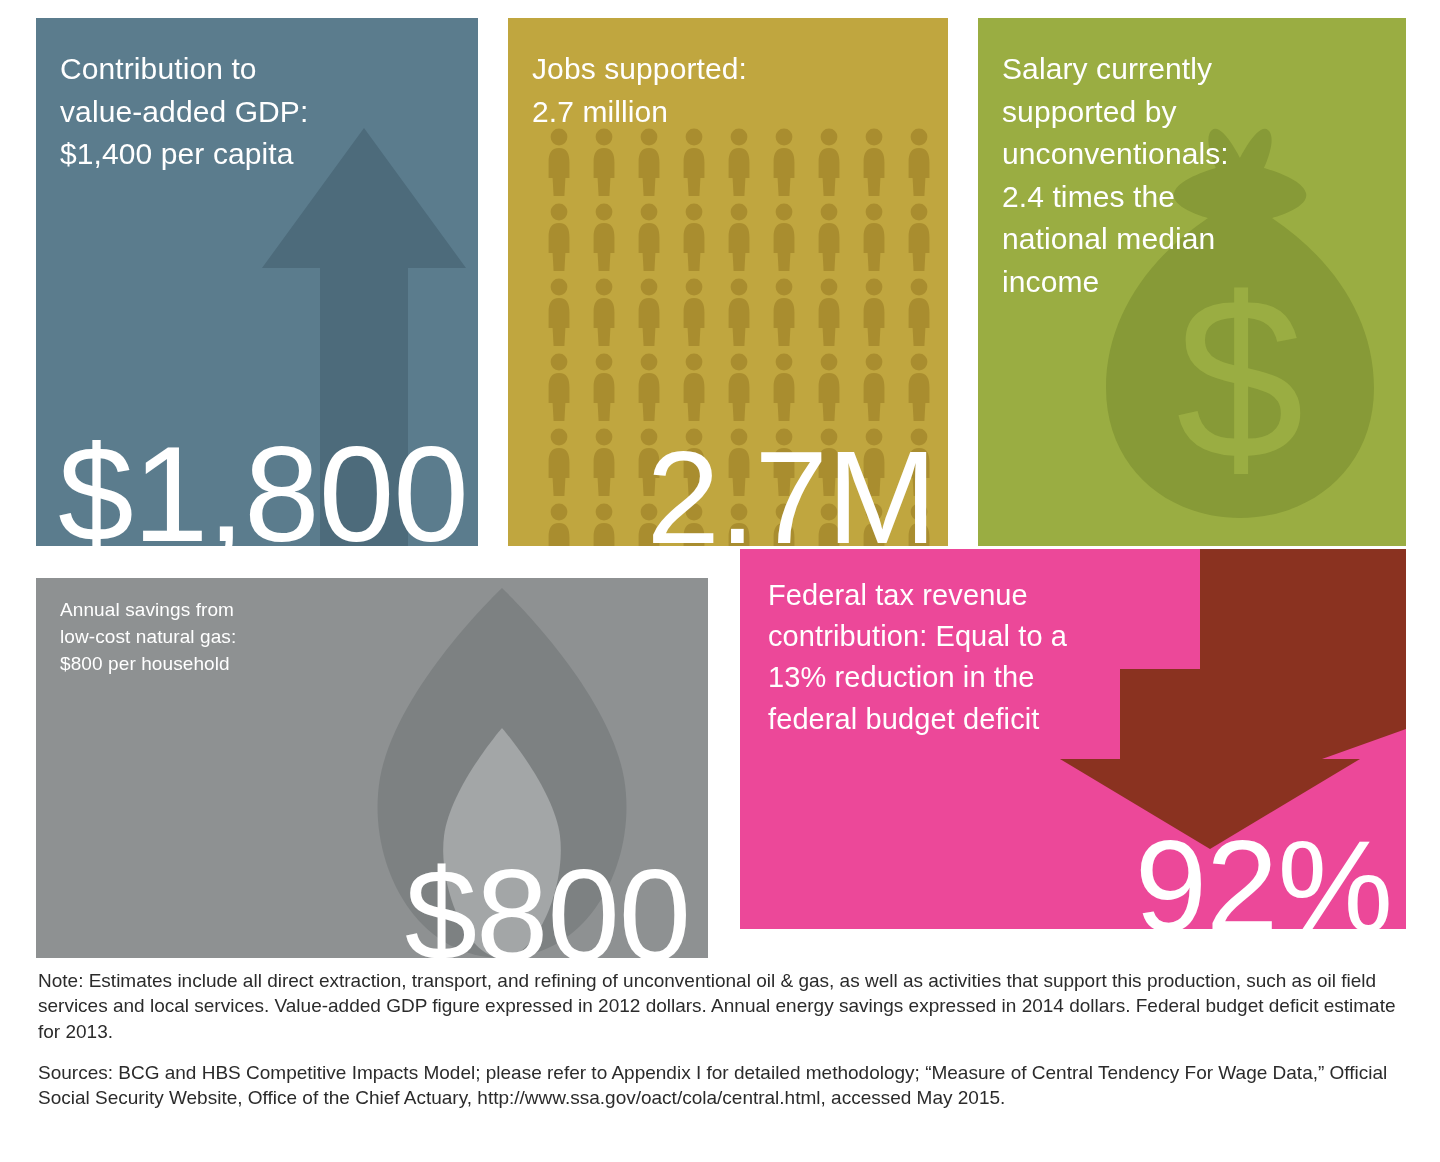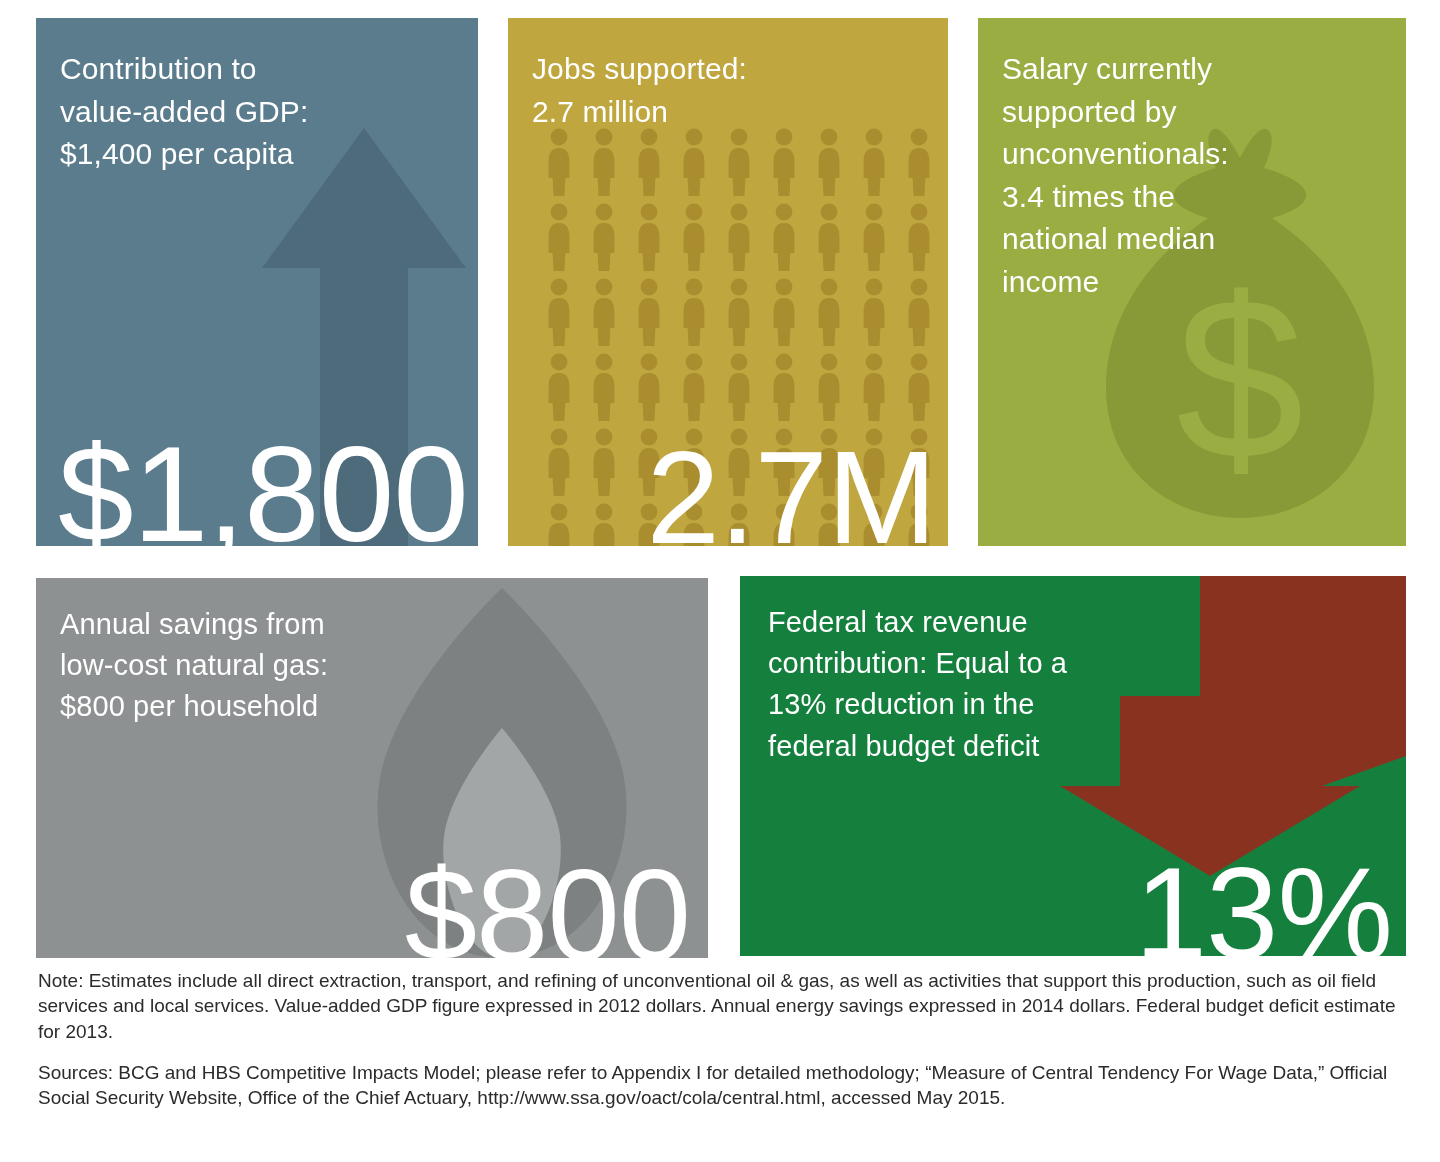--- a/index.html
+++ b/index.html
@@ -75,27 +75,27 @@
     left: 978px; top: 18px; width: 428px; height: 528px;
     background: #9aad42;
   }
   #card-salary .card-big { right: 8px; bottom: -18px; font-size: 132px; }
 
   
   #card-savings {
     left: 36px; top: 578px; width: 672px; height: 380px;
     background: #8e9192;
   }
-  #card-savings .card-label { font-size: 29px; top: 26px; }
+  #card-savings .card-label { font-size: 19px; top: 19px; }
   #card-savings .card-big { right: 18px; bottom: -22px; font-size: 130px; }
 
   
   #card-tax {
-    left: 740px; top: 576px; width: 666px; height: 380px;
-    background: #15803d;
+    left: 740px; top: 549px; width: 666px; height: 380px;
+    background: #ec4899;
   }
   #card-tax .card-label { font-size: 29px; top: 26px; left: 28px; }
   #card-tax .card-big { right: 14px; bottom: -22px; font-size: 130px; }
 
   
   #footnotes {
     position: absolute;
     left: 38px;
     top: 968px;
     width: 1368px;
@@ -194,21 +194,21 @@
   </div>
 
   <div class="card" id="card-salary">
     <svg class="art" viewBox="0 0 428 528" preserveAspectRatio="none">
       <path d="M238 150 C238 150 200 160 196 175 C192 190 230 200 230 200 C170 240 128 300 128 370 C128 450 190 500 262 500 C334 500 396 450 396 370 C396 300 354 240 294 200 C294 200 332 190 328 175 C324 160 286 150 286 150 C286 150 300 120 290 112 C280 104 262 140 262 140 C262 140 244 104 234 112 C224 120 238 150 238 150 Z" fill="#879a37"></path>
       <text x="262" y="440" font-family="Liberation Sans, sans-serif" font-size="230" font-weight="400" fill="#9aad42" text-anchor="middle">$</text>
     </svg>
     <div class="card-label">Salary currently
 supported by
 unconventionals:
-3.4 times the
+2.4 times the
 national median
 income</div>
   </div>
 
   <div class="card" id="card-savings">
     <svg class="art" viewBox="0 0 672 380" preserveAspectRatio="none">
       <path d="M466 10 C466 10 360 110 344 200 C330 280 376 380 466 380 C556 380 602 280 588 200 C572 110 466 10 466 10 Z" fill="#7d8182"></path>
       <path d="M466 150 C466 150 414 210 408 258 C402 306 430 380 466 380 C502 380 530 306 524 258 C518 210 466 150 466 150 Z" fill="#a3a6a7"></path>
     </svg>
     <div class="card-label">Annual savings from
@@ -219,21 +219,21 @@
 
   <div class="card" id="card-tax">
     <svg class="art" viewBox="0 0 666 380" preserveAspectRatio="none">
       <polygon points="460,0 666,0 666,180 666,180 470,250 390,180 460,180" fill="#8a3220"></polygon>
       <polygon points="380,120 560,120 560,210 620,210 470,300 320,210 380,210" fill="#8a3220"></polygon>
     </svg>
     <div class="card-label">Federal tax revenue
 contribution: Equal to a
 13% reduction in the
 federal budget deficit</div>
-    <div class="card-big">13%</div>
+    <div class="card-big">92%</div>
   </div>
 
   <div id="footnotes">
     <div class="footnote">Note: Estimates include all direct extraction, transport, and refining of unconventional oil &amp; gas, as well as activities that support this production, such as oil field services and local services. Value-added GDP figure expressed in 2012 dollars. Annual energy savings expressed in 2014 dollars. Federal budget deficit estimate for 2013.</div>
     <div class="footnote">Sources: BCG and HBS Competitive Impacts Model; please refer to Appendix I for detailed methodology; “Measure of Central Tendency For Wage Data,” Official Social Security Website, Office of the Chief Actuary, http://www.ssa.gov/oact/cola/central.html, accessed May 2015.</div>
   </div>
 
 </div>
 
 </body></html>

